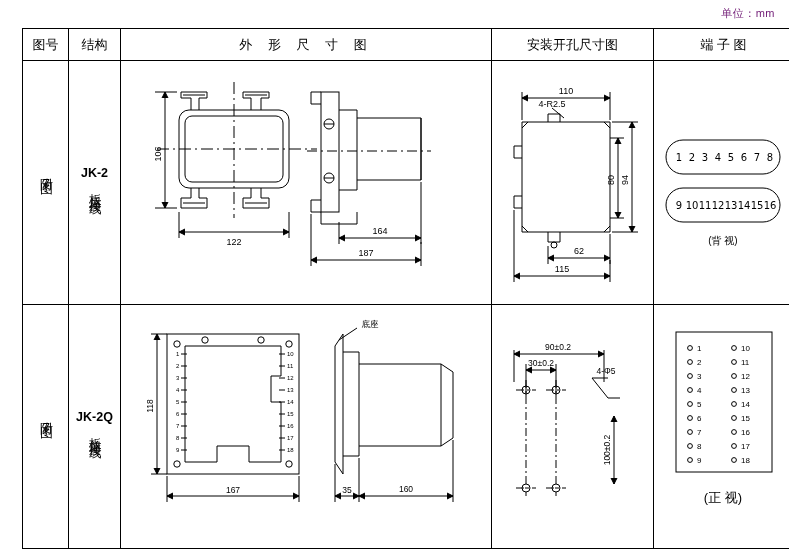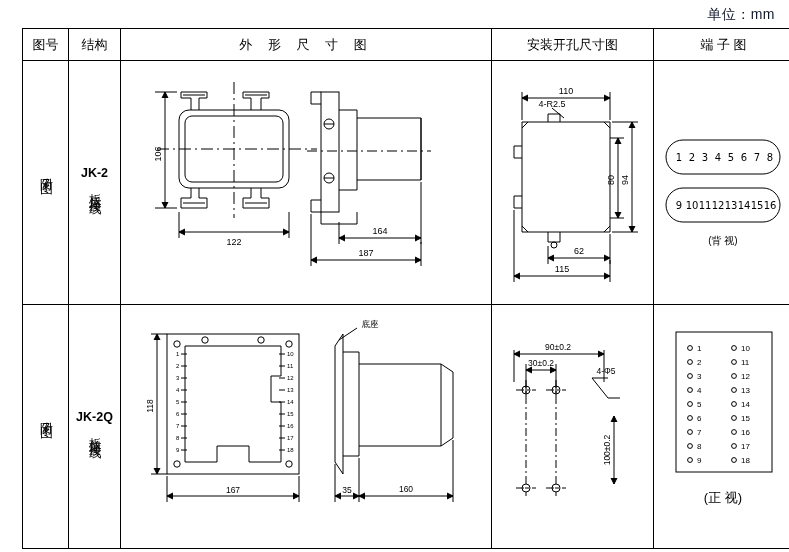--- a/index.html
+++ b/index.html
@@ -10,22 +10,22 @@
   }
   #page {
     position: relative;
     width: 789px; height: 552px;
     background: #ffffff;
     overflow: hidden;
   }
   .unit-note {
     position: absolute;
     right: 14px; top: 6px;
-    font-size: 14px;
-    color: #0f172a;
+    font-size: 11px;
+    color: #701a75;
     letter-spacing: .5px;
   }
   table.main {
     position: absolute;
     left: 22px; top: 28px;
     width: 771px;
     border-collapse: collapse;
     table-layout: fixed;
   }
   table.main td, table.main th {

